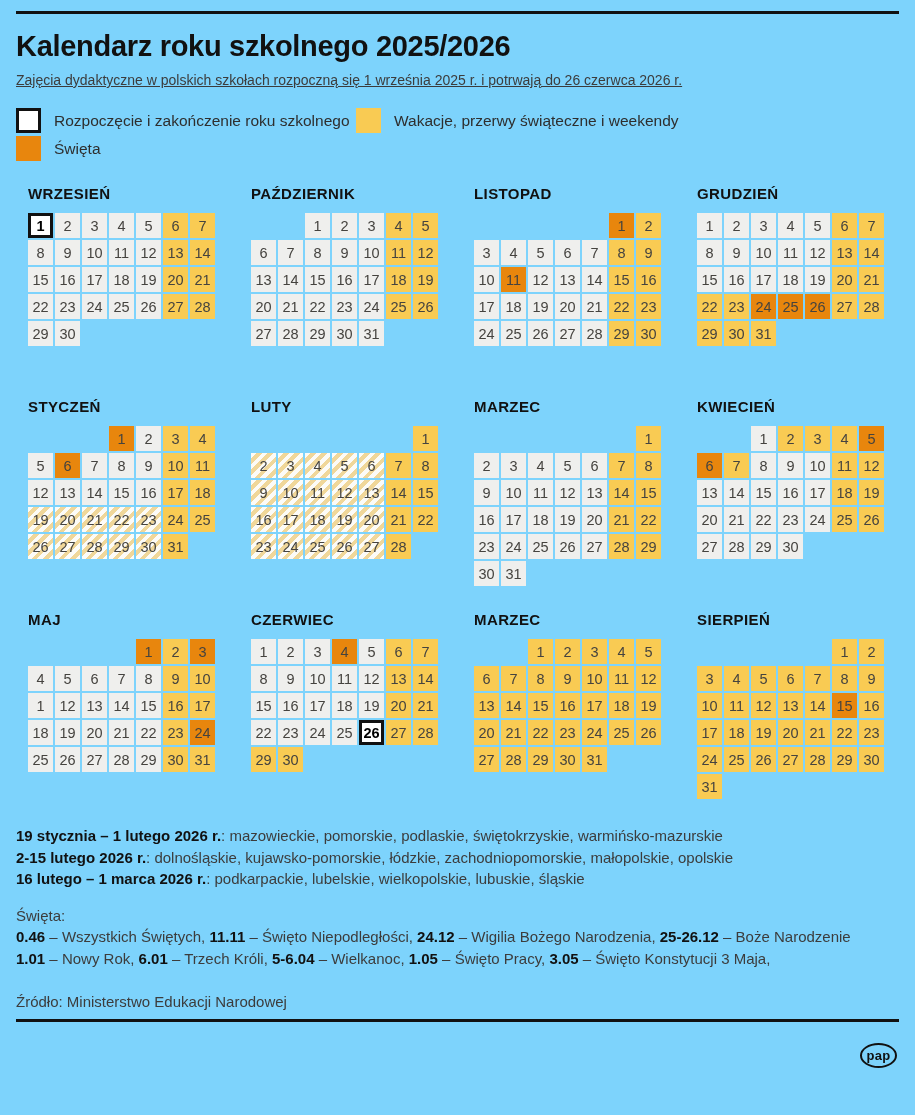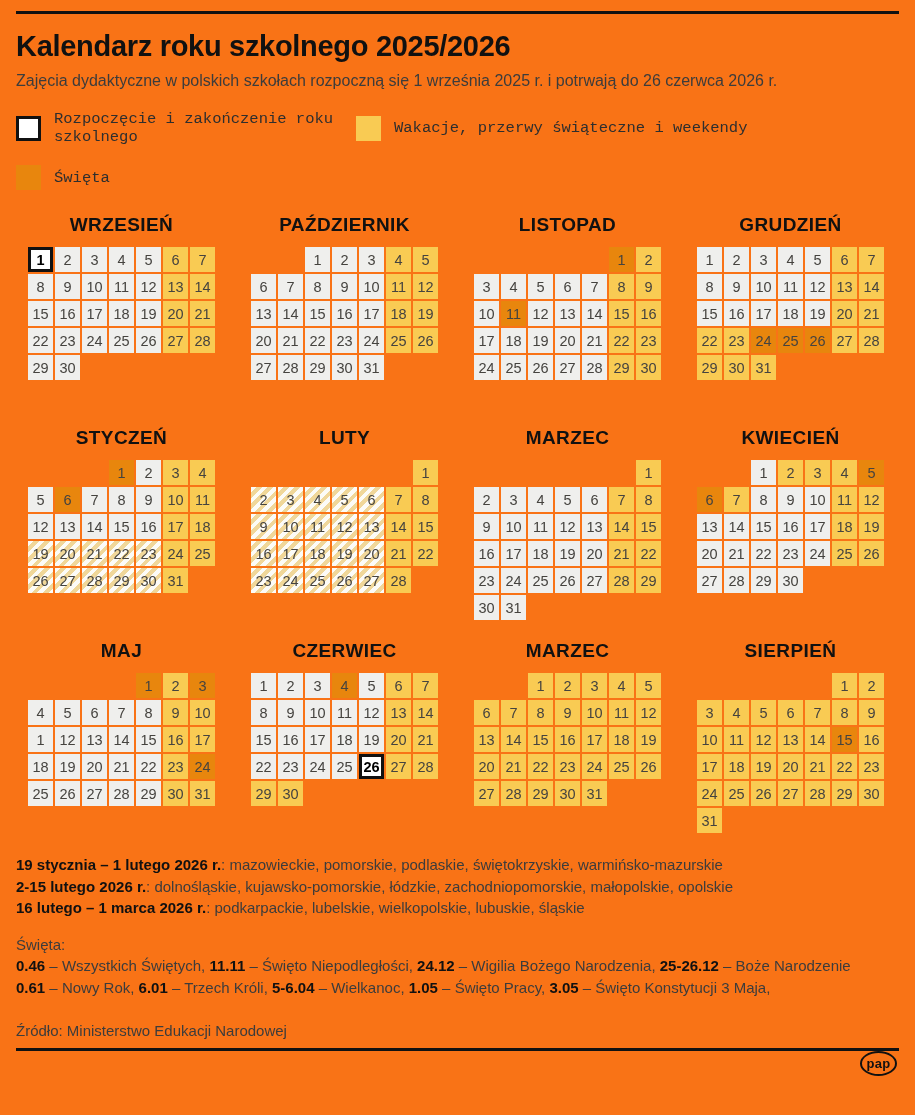--- a/index.html
+++ b/index.html
@@ -1,48 +1,48 @@
 <!DOCTYPE html>
 <html lang="pl" style="--c-weekend: #F9CB53; --c-holiday: #E8860D; --c-ferie-stripe: #F0D79A; --c-legend-stripe: #F4C04A;"><head>
 <meta charset="utf-8">
 <style>
   * { margin:0; padding:0; box-sizing:border-box; }
   body { background:#ffffff; font-family:"Liberation Sans","DejaVu Sans",sans-serif; }
-  .page { width:915px; height:1115px; background:#f97316; padding:0 16px; overflow:hidden; }
+  .page { width:915px; height:1115px; background:#7dd3fc; padding:0 16px; overflow:hidden; }
   .top-rule { height:3px; background:#111; margin-top:11px; }
   .page-title { font-size:29px; font-weight:bold; color:#111; margin-top:16px; letter-spacing:-0.3px; }
-  .subtitle { margin-top:9px; font-size:16px; color:#3c3c3c; }
-
-  .legend { margin-top:20px; display:grid; grid-template-columns:340px auto; row-gap:19px;font-family:Liberation Mono, monospace; }
+  .subtitle { margin-top:9px; font-size:14px; color:#3c3c3c;text-decoration:underline; }
+
+  .legend { margin-top:20px; display:grid; grid-template-columns:340px auto; row-gap:3px; }
   .legend-item { display:flex; align-items:center; gap:13px; font-size:15.5px; color:#2e2e2e; }
   .swatch { width:25px; height:25px; flex:0 0 25px; }
   .swatch.outline { background:#fff; border:3px solid #111; }
   .swatch.holiday { background:var(--c-holiday,#E8860D); }
   .swatch.weekend { background:var(--c-weekend,#F9CB53); }
   .swatch.ferie-legend { background:repeating-linear-gradient(135deg,#ffffff 0 3px,var(--c-legend-stripe,#F4C04A) 3px 6px); }
 
   .months { margin-top:24px; margin-left:12px; display:grid; grid-template-columns:repeat(4,187px); column-gap:36px; row-gap:21px; }
   .month { height:192px; }
-  .month-title { font-size:19px; font-weight:bold; color:#111; letter-spacing:0.4px; margin-bottom:11px;text-align:center; }
+  .month-title { font-size:15px; font-weight:bold; color:#111; letter-spacing:0.4px; margin-bottom:11px; }
   .month-days { display:grid; grid-template-columns:repeat(7,25px); gap:2px; }
   .day { width:25px; height:25px; display:flex; align-items:center; justify-content:center;
          font-size:14.5px; color:#45433f; background:#efefed; }
   .day.empty { background:transparent; }
   .day.weekend { background:var(--c-weekend,#F9CB53); }
   .day.holiday { background:var(--c-holiday,#E8860D); }
   .day.ferie { background:repeating-linear-gradient(135deg,#fcfbf7 0 4px,var(--c-ferie-stripe,#F0D79A) 4px 8px); }
   .day.outline { background:#fff; border:3px solid #111; font-weight:bold; color:#000; }
 
   .notes { margin-top:22px; font-size:15px; color:#3c3c3c; line-height:21.5px; }
   .notes b { color:#111; }
   .notes + .notes { margin-top:15px; }
 
   .source { margin-top:24px; font-size:15px; color:#3c3c3c; }
   .bottom-rule { height:3px; background:#111; margin-top:9px; }
-  .logo-row { display:flex; justify-content:flex-end; margin-top:0; padding-right:2px; }
+  .logo-row { display:flex; justify-content:flex-end; margin-top:21px; padding-right:2px; }
   .pap-logo { width:37px; height:25px; border:2.5px solid #111; border-radius:50%;
               display:flex; align-items:center; justify-content:center;
               font-weight:bold; font-size:13px; color:#111; letter-spacing:0.3px; }
 </style>
 </head>
 <body>
 
 <div class="page">
 
   <div class="top-rule"></div>
@@ -530,21 +530,21 @@
 
   <div class="notes">
     <div><b>19 stycznia – 1 lutego 2026 r.</b><span>: mazowieckie, pomorskie, podlaskie, świętokrzyskie, warmińsko-mazurskie</span></div>
     <div><b>2-15 lutego 2026 r.</b><span>: dolnośląskie, kujawsko-pomorskie, łódzkie, zachodniopomorskie, małopolskie, opolskie</span></div>
     <div><b>16 lutego – 1 marca 2026 r.</b><span>: podkarpackie, lubelskie, wielkopolskie, lubuskie, śląskie</span></div>
   </div>
 
   <div class="notes">
     <div>Święta:</div>
     <div><b>0.46</b><span> – Wszystkich Świętych, </span><b>11.11</b><span> – Święto Niepodległości, </span><b>24.12</b><span> – Wigilia Bożego Narodzenia, </span><b>25-26.12</b><span> – Boże Narodzenie</span></div>
-    <div><b>0.61</b><span> – Nowy Rok, </span><b>6.01</b><span> – Trzech Króli, </span><b>5-6.04</b><span> – Wielkanoc, </span><b>1.05</b><span> – Święto Pracy, </span><b>3.05</b><span> – Święto Konstytucji 3 Maja,</span></div>
+    <div><b>1.01</b><span> – Nowy Rok, </span><b>6.01</b><span> – Trzech Króli, </span><b>5-6.04</b><span> – Wielkanoc, </span><b>1.05</b><span> – Święto Pracy, </span><b>3.05</b><span> – Święto Konstytucji 3 Maja,</span></div>
   </div>
 
   <div class="source">Źródło: Ministerstwo Edukacji Narodowej</div>
   <div class="bottom-rule"></div>
   <div class="logo-row">
     <div class="pap-logo">pap</div>
   </div>
 
 </div>
 

